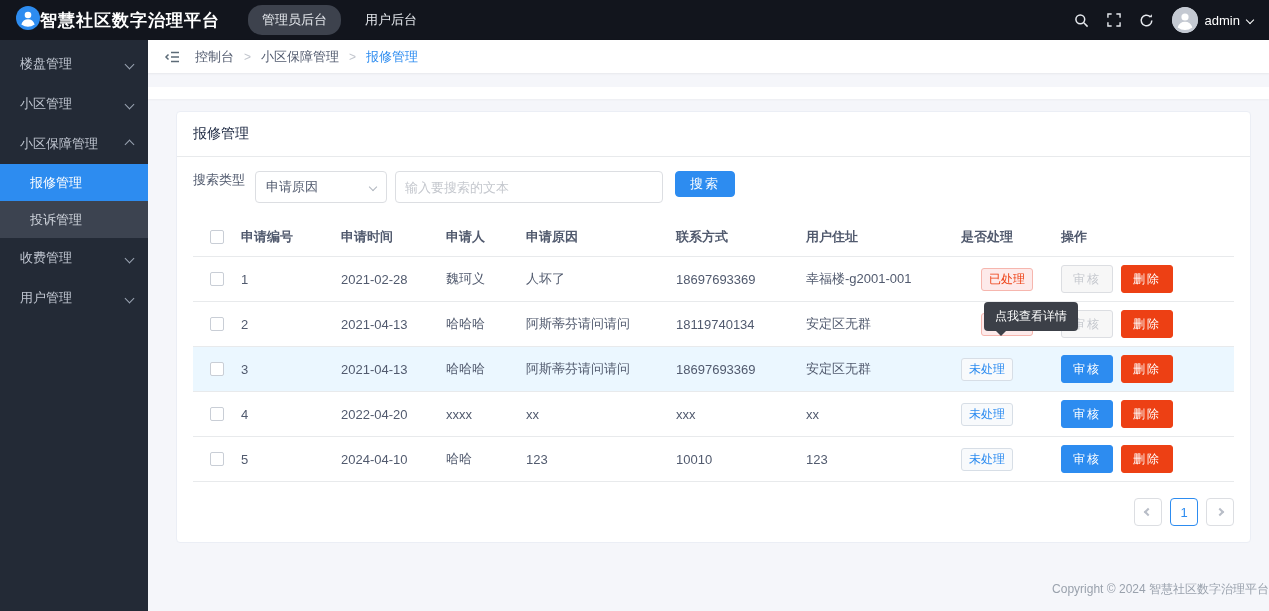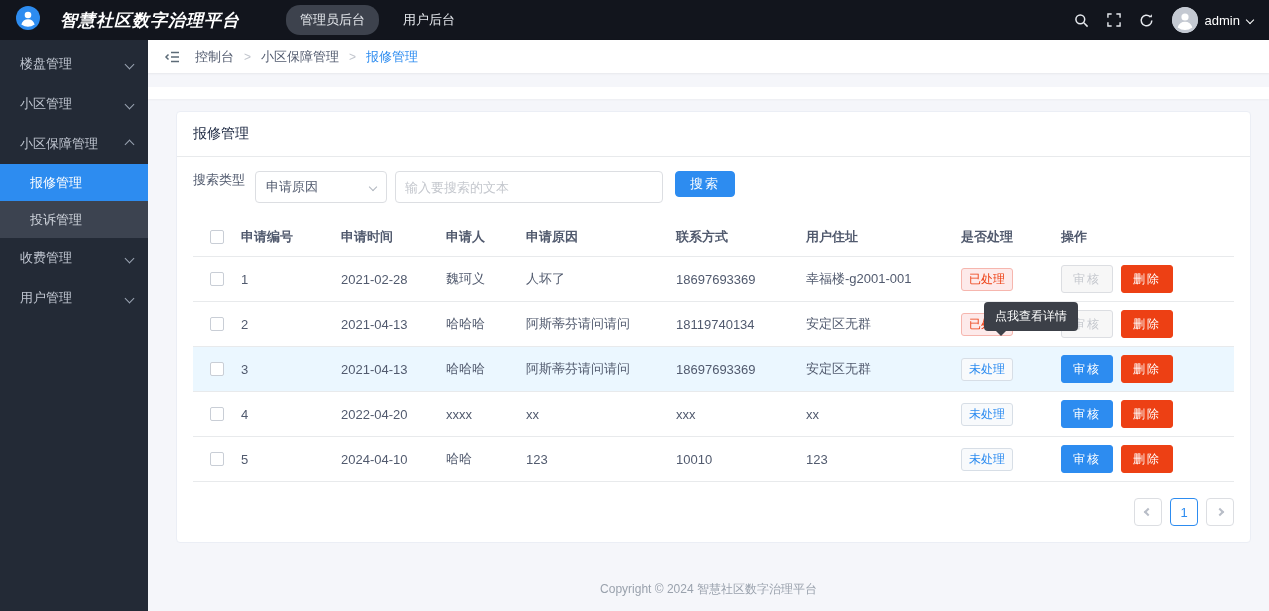--- a/index.html
+++ b/index.html
@@ -1,20 +1,20 @@
 <!DOCTYPE html>
 <html><head>
 <meta charset="utf-8">
 <style>
   * { margin:0; padding:0; box-sizing:border-box; }
   html,body { width:1269px; height:611px; font-family:"Liberation Sans","DejaVu Sans",sans-serif; background:#f5f6fa; overflow:hidden; }
 
   
   .top { height:40px; background:#12151d; display:flex; align-items:center; padding:0 16px; color:#fff; }
-  .logo { display:flex; align-items:center; gap:20px; margin-right:46px;font-style:italic; }
+  .logo { display:flex; align-items:center; gap:0; margin-right:28px; }
   .logo-title { font-size:17px; font-weight:bold; letter-spacing:1px; color:#fff; }
   .top-tab { font-size:13px; color:#e6e9ee; padding:6px 14px; border-radius:14px; margin-right:10px; cursor:pointer; }
   .top-tab.active { background:#3d424d; }
   .top-right { margin-left:auto; display:flex; align-items:center; gap:18px; }
   .top-icon { display:flex; align-items:center; }
   .avatar { width:26px; height:26px; border-radius:50%; background:#cdd1d9; display:flex; align-items:center; justify-content:center; overflow:hidden; }
   .admin-wrap { display:flex; align-items:center; gap:7px; font-size:13px; color:#fff; }
 
   
   .chev { display:inline-block; width:7px; height:7px; }
@@ -58,36 +58,36 @@
   
   .table { padding:0 16px; }
   .t-row { display:grid; grid-template-columns:48px 100px 105px 80px 150px 130px 155px 100px 1fr;
            align-items:center; height:45px; border-bottom:1px solid #e8eaec; font-size:13px; color:#515a6e; }
   .t-head { height:40px; font-weight:600; color:#515a6e; }
   .t-row.hl { background:#ebf7ff; }
   .cell-cb { display:flex; justify-content:center; }
   .cb { width:14px; height:14px; border:1px solid #c9ced6; border-radius:2px; background:#fff; display:inline-block; cursor:pointer; }
 
   .tag { display:inline-block; padding:2px 7px; font-size:12px; border-radius:3px; border:1px solid transparent; cursor:pointer; }
-  .tag-done { background:#fdeaea; color:#ed4014; border-color:#f6b6ae; }
+  .tag-done { background:#fdeaea; color:#ed4014; border-color:#f6b6ae;margin-left:20px; }
   .tag-pending { background:#f8fafc; color:#2d8cf0; border-color:#d7dee6; }
 
   .actions { display:flex; gap:8px; }
   .btn { height:28px; padding:0 11px; font-size:12px; border-radius:3px; letter-spacing:2px; cursor:pointer; font-family:inherit; }
   .btn-audit { background:#2d8cf0; border:1px solid #2d8cf0; color:#fff; }
   .btn-audit.disabled { background:#f7f7f7; border:1px solid #dcdee2; color:#c5c8ce; cursor:not-allowed; }
   .btn-del { background:#ed4014; border:1px solid #ed4014; color:#fff; }
 
   
   .pager { display:flex; justify-content:flex-end; align-items:center; gap:8px; padding:16px; }
   .pg-box { width:28px; height:28px; border:1px solid #dcdee2; border-radius:4px; background:#fff;
             display:flex; align-items:center; justify-content:center; font-size:13px; color:#c0c4cc; cursor:pointer; }
   .pg-box.cur { border-color:#2d8cf0; color:#2d8cf0; }
 
-  .footer { text-align:center; font-size:12px; color:#9aa2ad; margin-top:38px; }
+  .footer { text-align:right; font-size:12px; color:#9aa2ad; margin-top:38px; }
 
   
   .tooltip { position:absolute; left:836px; top:262px; background:#3c4048; color:#fff; font-size:12px;
              padding:6px 11px; border-radius:4px; z-index:5; white-space:nowrap; }
   .tooltip::after { content:""; position:absolute; left:12px; bottom:-5px; border:5px solid transparent; border-top-color:#3c4048; border-bottom:0; }
 </style>
 </head>
 <body>
 
 <div class="top">

